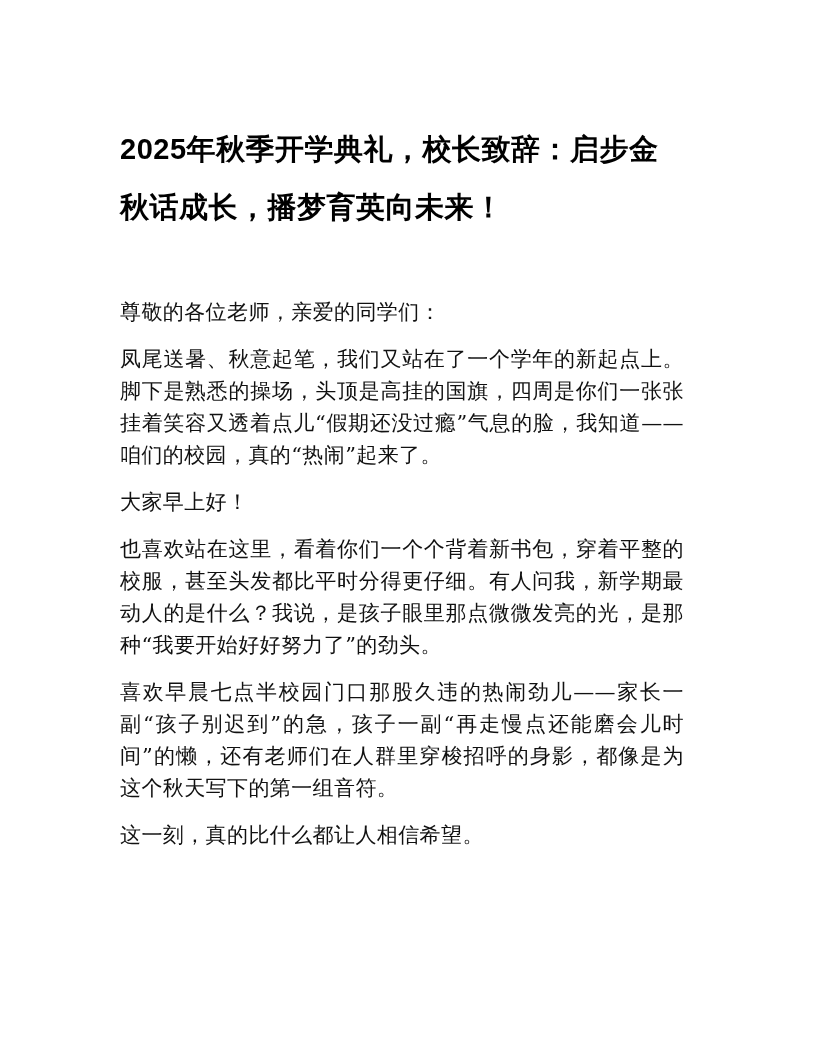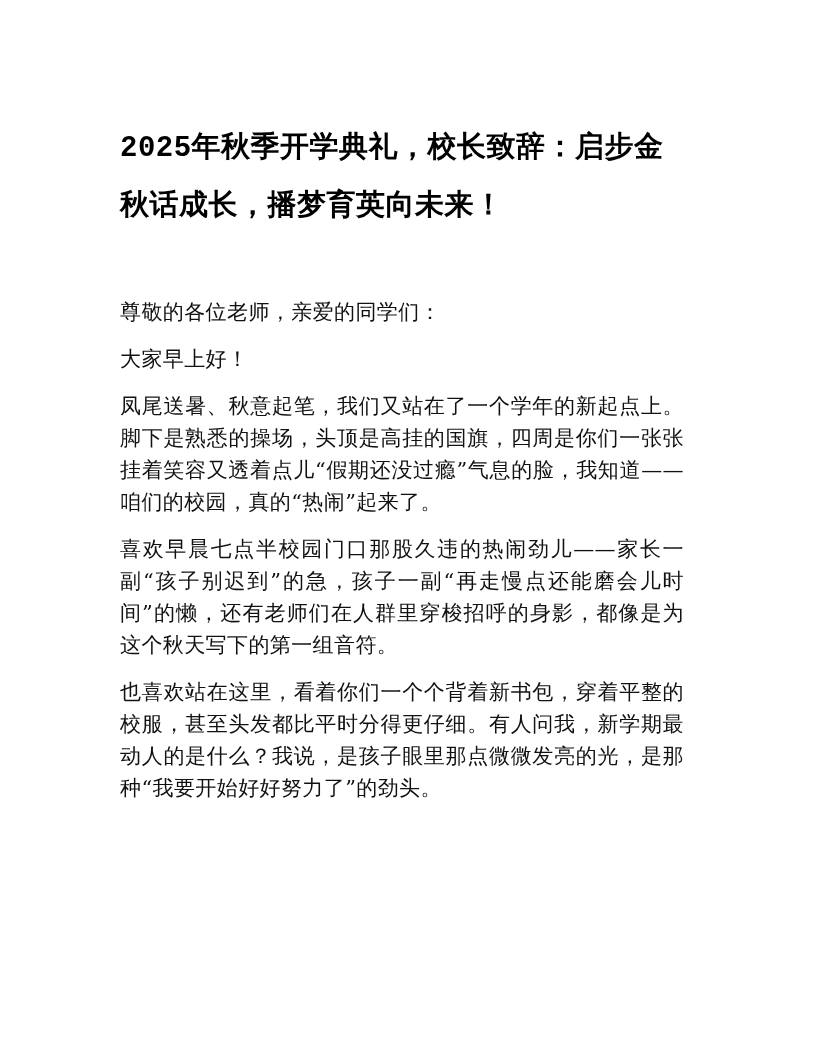--- a/index.html
+++ b/index.html
@@ -4,21 +4,21 @@
   <style>
     html, body { margin: 0; padding: 0; background: #ffffff; }
     body { width: 816px; height: 1056px; position: relative; overflow: hidden; }
     .page {
       position: absolute; left: 120px; top: 120px; width: 564px;
       color: #000000;
       font-family: "DejaVu Serif", "Liberation Serif", serif;
     }
     .title {
       margin: 0;
-      font-family: Liberation Mono, monospace;
+      font-family: Liberation Sans, sans-serif;
       font-weight: bold;
       font-size: 29px;
       line-height: 58px;
       letter-spacing: 0.5px;
       color: #000;
     }
     .body { margin-top: 60px; }
     .para {
       margin: 0 0 15px 0;
       font-size: 21px;
@@ -28,18 +28,19 @@
       text-align: justify;
     }
   </style>
 </head>
 <body>
 
 <div class="page">
   <h1 class="title">2025年秋季开学典礼，校长致辞：启步金秋话成长，播梦育英向未来！</h1>
   <div class="body">
     <p class="para">尊敬的各位老师，亲爱的同学们：</p>
+    <p class="para">凤尾送暑、秋意起笔，我们又站在了一个学年的新起点上。脚下是熟悉的操场，头顶是高挂的国旗，四周是你们一张张挂着笑容又透着点儿“假期还没过瘾”气息的脸，我知道——咱们的校园，真的“热闹”起来了。</p>
     <p class="para">大家早上好！</p>
-    <p class="para">凤尾送暑、秋意起笔，我们又站在了一个学年的新起点上。脚下是熟悉的操场，头顶是高挂的国旗，四周是你们一张张挂着笑容又透着点儿“假期还没过瘾”气息的脸，我知道——咱们的校园，真的“热闹”起来了。</p>
+    <p class="para">也喜欢站在这里，看着你们一个个背着新书包，穿着平整的校服，甚至头发都比平时分得更仔细。有人问我，新学期最动人的是什么？我说，是孩子眼里那点微微发亮的光，是那种“我要开始好好努力了”的劲头。</p>
     <p class="para">喜欢早晨七点半校园门口那股久违的热闹劲儿——家长一副“孩子别迟到”的急，孩子一副“再走慢点还能磨会儿时间”的懒，还有老师们在人群里穿梭招呼的身影，都像是为这个秋天写下的第一组音符。</p>
-    <p class="para">也喜欢站在这里，看着你们一个个背着新书包，穿着平整的校服，甚至头发都比平时分得更仔细。有人问我，新学期最动人的是什么？我说，是孩子眼里那点微微发亮的光，是那种“我要开始好好努力了”的劲头。</p>
+    <p class="para">这一刻，真的比什么都让人相信希望。</p>
   </div>
 </div>
 
 </body></html>

